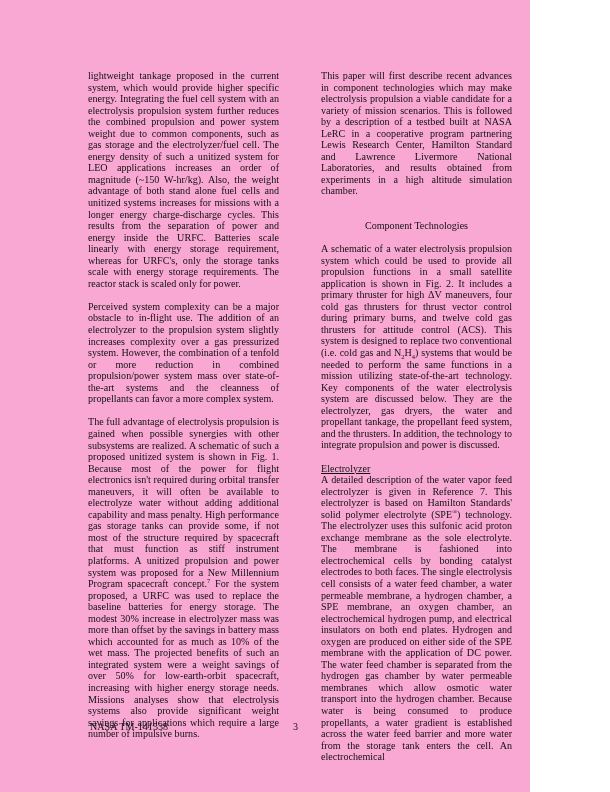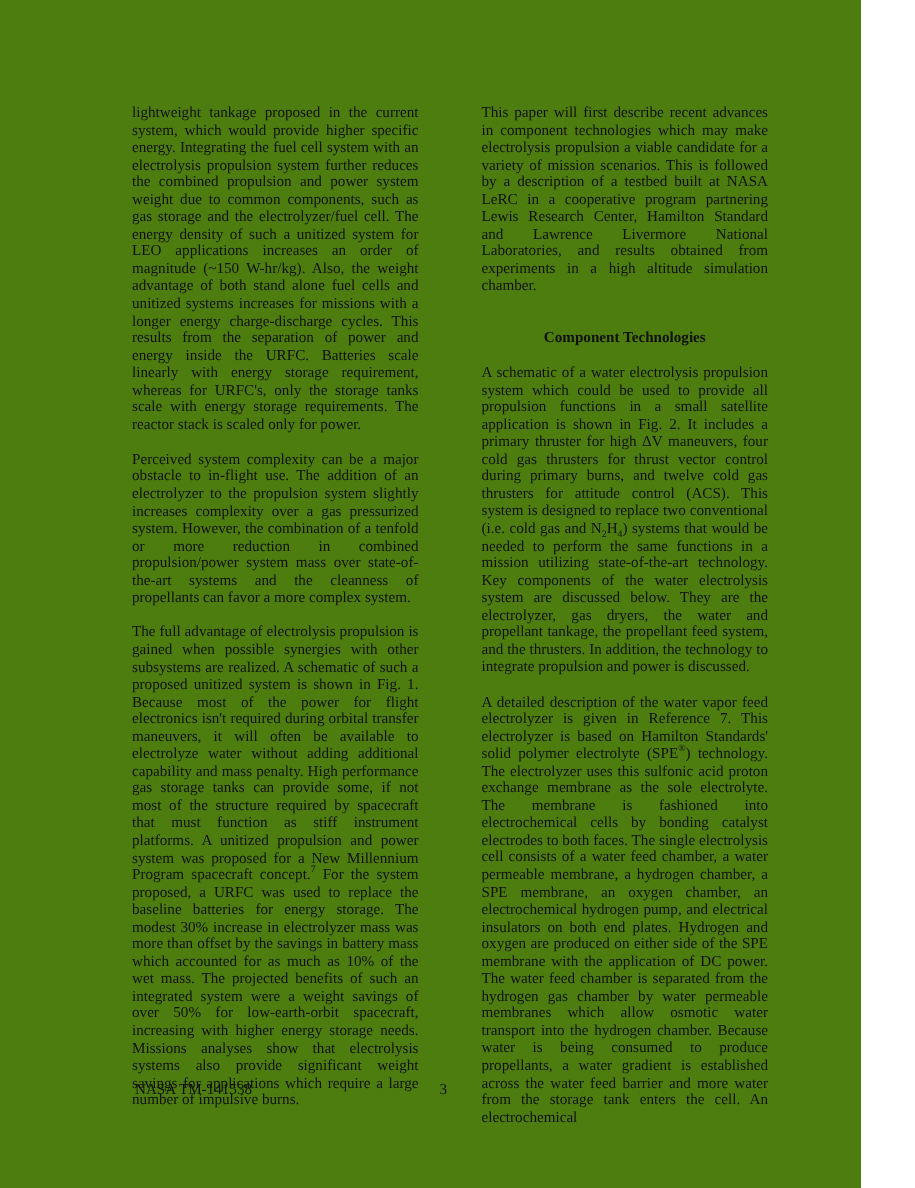--- a/index.html
+++ b/index.html
@@ -1,23 +1,23 @@
 <!DOCTYPE html>
 <html><head>
   <meta charset="utf-8">
   <style>
     html, body { margin: 0; padding: 0; background: #ffffff; }
     body { width: 610px; height: 792px; position: relative; overflow: hidden; }
-    .page { position: absolute; left: 0; top: 0; width: 574px; height: 792px; background: #4d7c0f; }
+    .page { position: absolute; left: 0; top: 0; width: 530px; height: 792px; background: #f9a8d4; }
     .col { position: absolute; top: 70px; width: 191px; font-family: "Liberation Serif", serif; font-size: 10.1px; line-height: 11.55px; color: #111111; text-align: justify; }
     .col-left { left: 88px; }
     .col-right { left: 309px; margin-left: 12px; }
     .col p { margin: 0 0 11.55px 0; }
     .col p:last-child { margin-bottom: 0; }
-    .heading { text-align: center; font-weight: bold; margin: 23px 0 11.55px 0; }
+    .heading { text-align: center; font-weight: normal; margin: 23px 0 11.55px 0; }
     .subhead { text-decoration: underline; }
     sup, sub { font-size: 6.5px; line-height: 0; }
     .footer { position: absolute; top: 721px; font-family: "Liberation Serif", serif; font-size: 10.1px; color: #111111; }
     .footer-left { left: 90px; }
     .footer-page { left: 293px; }
   </style>
 </head>
 <body>
 
 <div class="page">
@@ -25,19 +25,20 @@
   <div class="col col-left">
     <p>lightweight tankage proposed in the current system, which would provide higher specific energy. Integrating the fuel cell system with an electrolysis propulsion system further reduces the combined propulsion and power system weight due to common components, such as gas storage and the electrolyzer/fuel cell. The energy density of such a unitized system for LEO applications increases an order of magnitude (~150 W-hr/kg). Also, the weight advantage of both stand alone fuel cells and unitized systems increases for missions with a longer energy charge-discharge cycles. This results from the separation of power and energy inside the URFC. Batteries scale linearly with energy storage requirement, whereas for URFC's, only the storage tanks scale with energy storage requirements. The reactor stack is scaled only for power.</p>
     <p>Perceived system complexity can be a major obstacle to in-flight use. The addition of an electrolyzer to the propulsion system slightly increases complexity over a gas pressurized system. However, the combination of a tenfold or more reduction in combined propulsion/power system mass over state-of-the-art systems and the cleanness of propellants can favor a more complex system.</p>
     <p><span>The full advantage of electrolysis propulsion is gained when possible synergies with other subsystems are realized. A schematic of such a proposed unitized system is shown in Fig. 1. Because most of the power for flight electronics isn't required during orbital transfer maneuvers, it will often be available to electrolyze water without adding additional capability and mass penalty. High performance gas storage tanks can provide some, if not most of the structure required by spacecraft that must function as stiff instrument platforms. A unitized propulsion and power system was proposed for a New Millennium Program spacecraft concept.</span><sup>7</sup><span> For the system proposed, a URFC was used to replace the baseline batteries for energy storage. The modest 30% increase in electrolyzer mass was more than offset by the savings in battery mass which accounted for as much as 10% of the wet mass. The projected benefits of such an integrated system were a weight savings of over 50% for low-earth-orbit spacecraft, increasing with higher energy storage needs. Missions analyses show that electrolysis systems also provide significant weight savings for applications which require a large number of impulsive burns.</span></p>
   </div>
 
   <div class="col col-right">
     <p>This paper will first describe recent advances in component technologies which may make electrolysis propulsion a viable candidate for a variety of mission scenarios. This is followed by a description of a testbed built at NASA LeRC in a cooperative program partnering Lewis Research Center, Hamilton Standard and Lawrence Livermore National Laboratories, and results obtained from experiments in a high altitude simulation chamber.</p>
     <div class="heading">Component Technologies</div>
     <p><span>A schematic of a water electrolysis propulsion system which could be used to provide all propulsion functions in a small satellite application is shown in Fig. 2. It includes a primary thruster for high ΔV maneuvers, four cold gas thrusters for thrust vector control during primary burns, and twelve cold gas thrusters for attitude control (ACS). This system is designed to replace two conventional (i.e. cold gas and N</span><sub>2</sub><span>H</span><sub>4</sub><span>) systems that would be needed to perform the same functions in a mission utilizing state-of-the-art technology. Key components of the water electrolysis system are discussed below. They are the electrolyzer, gas dryers, the water and propellant tankage, the propellant feed system, and the thrusters. In addition, the technology to integrate propulsion and power is discussed.</span></p>
+    <div class="subhead">Electrolyzer</div>
     <p><span>A detailed description of the water vapor feed electrolyzer is given in Reference 7. This electrolyzer is based on Hamilton Standards' solid polymer electrolyte (SPE</span><sup>®</sup><span>) technology. The electrolyzer uses this sulfonic acid proton exchange membrane as the sole electrolyte. The membrane is fashioned into electrochemical cells by bonding catalyst electrodes to both faces. The single electrolysis cell consists of a water feed chamber, a water permeable membrane, a hydrogen chamber, a SPE membrane, an oxygen chamber, an electrochemical hydrogen pump, and electrical insulators on both end plates. Hydrogen and oxygen are produced on either side of the SPE membrane with the application of DC power. The water feed chamber is separated from the hydrogen gas chamber by water permeable membranes which allow osmotic water transport into the hydrogen chamber. Because water is being consumed to produce propellants, a water gradient is established across the water feed barrier and more water from the storage tank enters the cell. An electrochemical</span></p>
   </div>
 
   <div class="footer footer-left">NASA TM-141538</div>
   <div class="footer footer-page">3</div>
 
 </div>
 
 </body></html>

